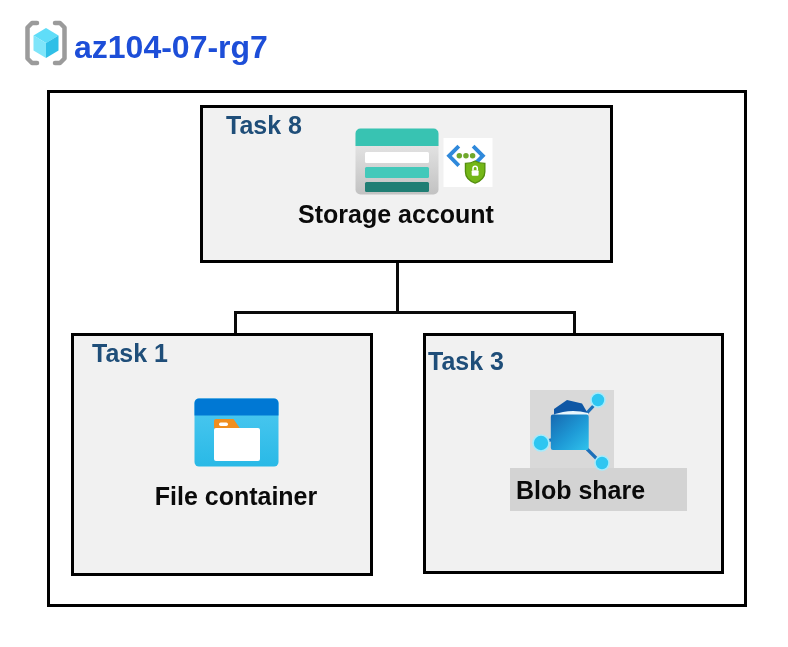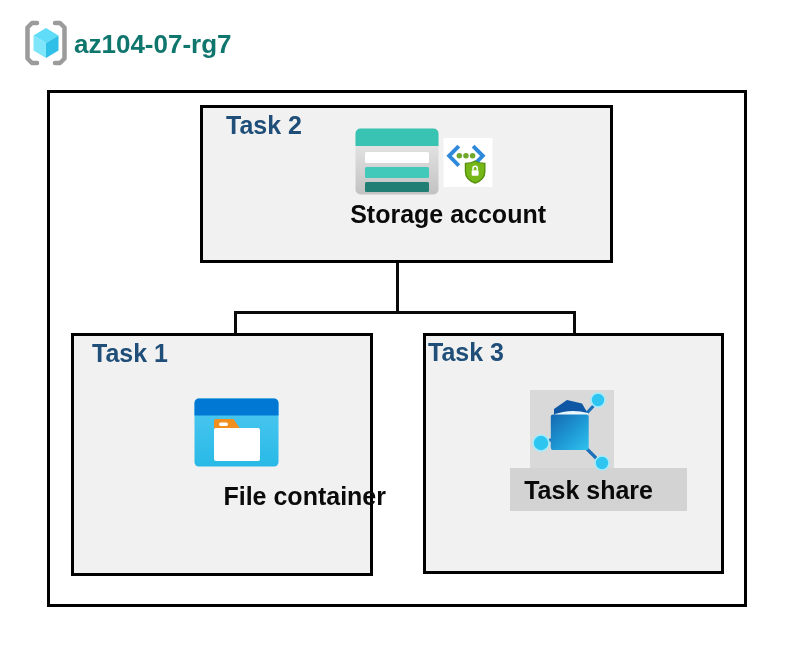--- a/index.html
+++ b/index.html
@@ -2,40 +2,40 @@
 <html><head>
 <meta charset="utf-8">
 <style>
   html,body{margin:0;padding:0;}
   body{
     width:788px;height:647px;position:relative;background:#ffffff;
     font-family:"Liberation Sans", sans-serif;overflow:hidden;
   }
   .abs{position:absolute;}
   .rg-title{
-    left:74px;top:29px;font-size:26px;font-weight:700;color:#0f766e;letter-spacing:0px;
+    left:74px;top:29px;font-size:32px;font-weight:700;color:#1d4ed8;letter-spacing:0px;
   }
   .outer-box{
     left:47px;top:90px;width:700px;height:517px;
     border:3px solid #000;box-sizing:border-box;background:#ffffff;
   }
   .task-box{
     border:3px solid #000;box-sizing:border-box;background:#F1F1F1;
   }
   #task1-box{left:200px;top:105px;width:413px;height:158px;}
   #task2-box{left:71px;top:333px;width:302px;height:243px;}
   #task3-box{left:423px;top:333px;width:301px;height:241px;}
   .task-label{
     font-size:25px;font-weight:700;color:#1F4E79;line-height:1.1;
   }
   #task1-label{left:226px;top:112px;}
   #task2-label{left:92px;top:340px;}
-  #task3-label{left:428px;top:339px;}
+  #task3-label{left:428px;top:348px;}
   .resource-label{
-    font-size:25px;font-weight:700;color:#0a0a0a;text-align:right;line-height:1.15;
+    font-size:25px;font-weight:700;color:#0a0a0a;text-align:center;line-height:1.15;
   }
   #storage-label{left:246px;top:200px;width:300px;}
   #blob-label{left:86px;top:482px;width:300px;}
   #fileshare-label{left:508px;top:476px;width:145px;}
   .connector{background:#0a0a0a;}
   #conn-v-top{left:396px;top:233px;width:3px;height:80px;}
   #conn-h{left:234px;top:311px;width:342px;height:3px;}
   #conn-v-left{left:234px;top:311px;width:3px;height:88px;}
   #conn-v-right{left:573px;top:311px;width:3px;height:80px;}
   #rg-icon{left:24px;top:20px;}
@@ -58,21 +58,21 @@
 <div class="abs rg-title">az104-07-rg7</div>
 
 <div class="abs outer-box"></div>
 
 <div class="abs connector" id="conn-v-top"></div>
 <div class="abs connector" id="conn-h"></div>
 <div class="abs connector" id="conn-v-left"></div>
 <div class="abs connector" id="conn-v-right"></div>
 
 <div class="abs task-box" id="task1-box"></div>
-<div class="abs task-label" id="task1-label">Task 2</div>
+<div class="abs task-label" id="task1-label">Task 8</div>
 <svg id="storage-icon" class="abs" width="84" height="67" viewBox="0 0 84 67">
   <defs>
     <linearGradient id="sgrad" x1="0" y1="0" x2="0" y2="1">
       <stop offset="0" stop-color="#EDEDED"></stop>
         <stop offset="1" stop-color="#C2C2C2"></stop>
     </linearGradient>
   </defs>
   <rect x="0.5" y="0.5" width="83" height="66" rx="5" fill="url(#sgrad)"></rect>
   <path d="M5.5,0.5 h73 a5,5 0 0 1 5,5 v12.5 h-83 v-12.5 a5,5 0 0 1 5,-5 z" fill="#38C3B2"></path>
   <rect x="10" y="24" width="64" height="11" rx="1.5" fill="#FFFFFF"></rect>
@@ -124,13 +124,13 @@
   <path d="M70,13 L57,27" stroke="#1C6FB9" stroke-width="3.2" fill="none"></path>
   <path d="M14,54 L27,51" stroke="#1C6FB9" stroke-width="3.2" fill="none"></path>
   <path d="M73,75 L59,61" stroke="#1C6FB9" stroke-width="3.2" fill="none"></path>
   <path d="M26,21 l13,-9 15,3.5 5,8.5 v5 h-33 z" fill="#0F57A5"></path>
   <path d="M25,27 q17,-7 35,-2 v4 h-35 z" fill="#E8F6FD"></path>
   <path d="M25,26.5 h33.5 a2.2,2.2 0 0 1 2.2,2.2 v31 a2.2,2.2 0 0 1 -2.2,2.2 h-33.5 a2.2,2.2 0 0 1 -2.2,-2.2 v-31 a2.2,2.2 0 0 1 2.2,-2.2 z" fill="url(#fgrad)"></path>
   <circle cx="70" cy="12" r="7" fill="#2EC6F1" stroke="#A5EBFC" stroke-width="1.6"></circle>
   <circle cx="13" cy="55" r="8" fill="#2EC6F1" stroke="#A5EBFC" stroke-width="1.6"></circle>
   <circle cx="74" cy="75" r="7" fill="#2EC6F1" stroke="#A5EBFC" stroke-width="1.6"></circle>
 </svg>
-<div class="abs resource-label" id="fileshare-label">Task share</div>
+<div class="abs resource-label" id="fileshare-label">Blob share</div>
 
 </body></html>

